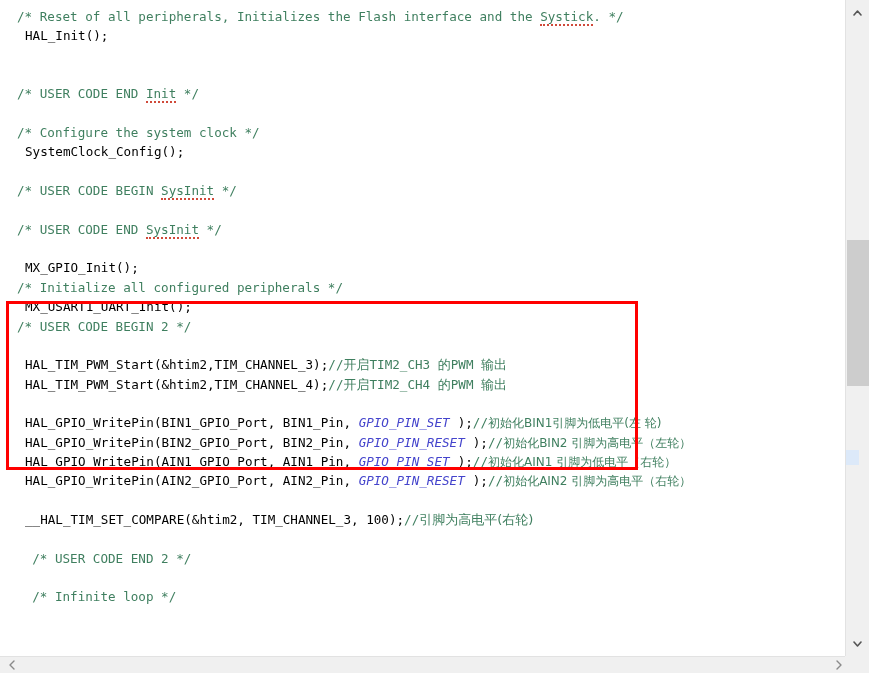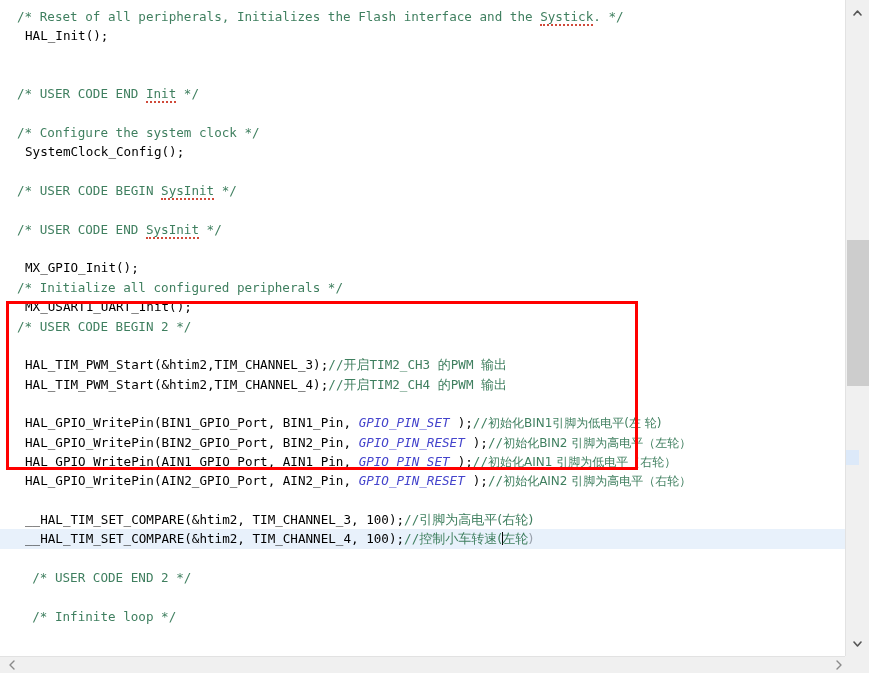--- a/index.html
+++ b/index.html
@@ -200,21 +200,20 @@
         <div class="line">&nbsp;</div>
         <div class="line"><span class="plain">HAL_TIM_PWM_Start(&amp;htim2,TIM_CHANNEL_3);</span><span class="cmt">//</span><span class="cmt-cn">开启</span><span class="cmt">TIM2_CH3 </span><span class="cmt-cn">的</span><span class="cmt">PWM </span><span class="cmt-cn">输出</span></div>
         <div class="line"><span class="plain">HAL_TIM_PWM_Start(&amp;htim2,TIM_CHANNEL_4);</span><span class="cmt">//</span><span class="cmt-cn">开启</span><span class="cmt">TIM2_CH4 </span><span class="cmt-cn">的</span><span class="cmt">PWM </span><span class="cmt-cn">输出</span></div>
         <div class="line">&nbsp;</div>
         <div class="line"><span class="plain">HAL_GPIO_WritePin(BIN1_GPIO_Port, BIN1_Pin, </span><span class="const">GPIO_PIN_SET</span><span class="plain">);</span><span class="cmt">//</span><span class="cmt-cn-sm">初始化BIN1引脚为低电平(左 轮)</span></div>
         <div class="line"><span class="plain">HAL_GPIO_WritePin(BIN2_GPIO_Port, BIN2_Pin, </span><span class="const">GPIO_PIN_RESET</span><span class="plain">);</span><span class="cmt">//</span><span class="cmt-cn-sm">初始化BIN2 引脚为高电平（左轮）</span></div>
         <div class="line"><span class="plain">HAL_GPIO_WritePin(AIN1_GPIO_Port, AIN1_Pin, </span><span class="const">GPIO_PIN_SET</span><span class="plain">);</span><span class="cmt">//</span><span class="cmt-cn-sm">初始化AIN1 引脚为低电平（右轮）</span></div>
         <div class="line"><span class="plain">HAL_GPIO_WritePin(AIN2_GPIO_Port, AIN2_Pin, </span><span class="const">GPIO_PIN_RESET</span><span class="plain">);</span><span class="cmt">//</span><span class="cmt-cn-sm">初始化AIN2 引脚为高电平（右轮）</span></div>
         <div class="line">&nbsp;</div>
         <div class="line"><span class="plain">__HAL_TIM_SET_COMPARE(&amp;htim2, TIM_CHANNEL_3, 100);</span><span class="cmt">//</span><span class="cmt-cn">引脚为高电平(右轮)</span></div>
-        <div class="line current"><span class="plain">__HAL_TIM_SET_COMPARE(&amp;htim2, TIM_CHANNEL_4, 100);</span><span class="cmt">//</span><span class="cmt-cn">控制小车转速(</span><span class="caret"></span><span class="cmt-cn">左轮</span><span class="cmt-cn sel-faint">)</span></div>
         <div class="line">&nbsp;</div>
         <div class="line"><span class="cmt">  /* USER CODE END 2 */</span></div>
         <div class="line">&nbsp;</div>
         <div class="line"><span class="cmt">  /* Infinite loop */</span></div>
       </div>
   </div>
 
   <div class="red-box"></div>
 
   <div class="vscroll">

